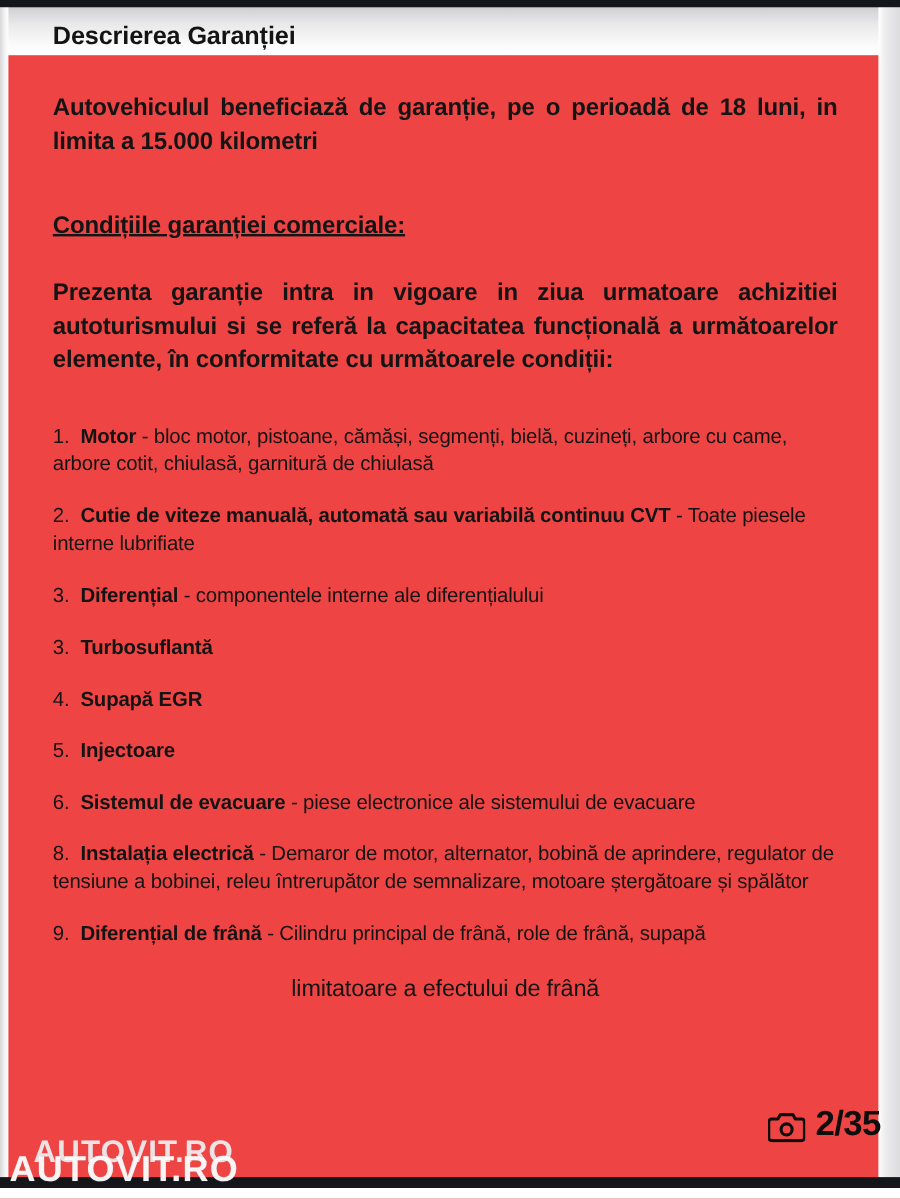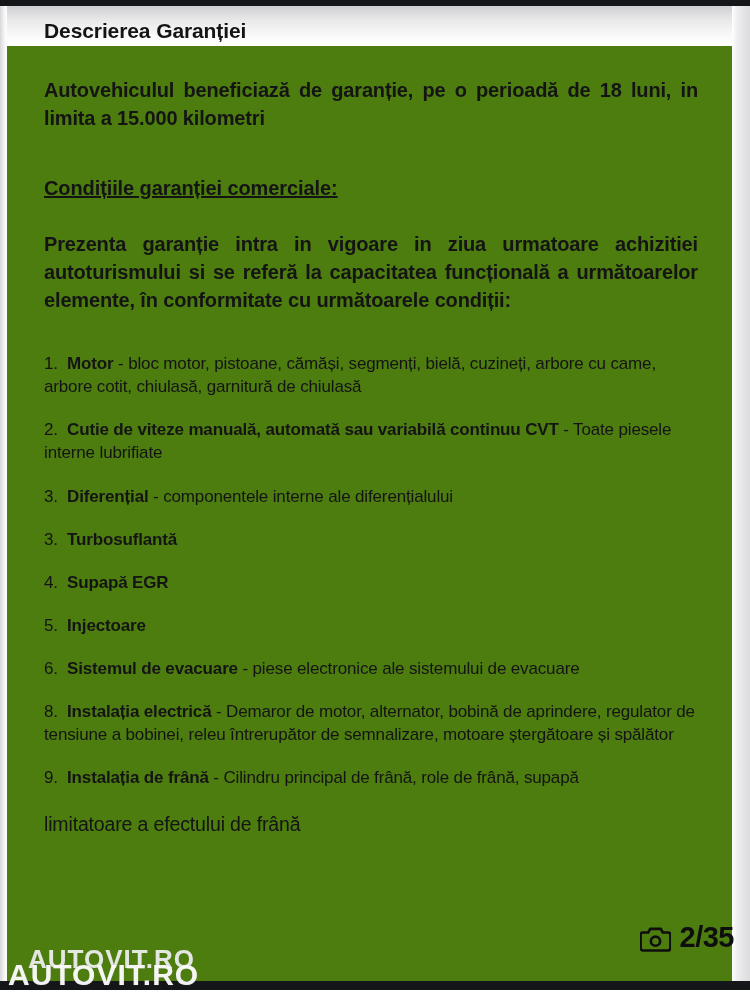--- a/index.html
+++ b/index.html
@@ -10,21 +10,21 @@
   }
   body {
     font-family: "Liberation Sans", sans-serif;
   }
 
   #viewport {
     position: relative;
     width: 750px;
     height: 999px;
     overflow: hidden;
-    background: #4d7c0f;
+    background: #ef4444;
   }
 
   
   .bar-top {
     position: absolute;
     left: 0; top: 0;
     width: 750px; height: 6px;
     background: #15161a;
     z-index: 40;
   }
@@ -120,20 +120,21 @@
   }
   .li.first { margin-top: 38px; }
   .li b { font-weight: bold; }
   .li .num { font-weight: normal; }
 
   .tail {
     font-size: 19.5px;
     line-height: 1.36;
     margin-top: 22px;
     letter-spacing: -0.15px;
+    text-align: center;
   }
 
   
   .photo-counter {
     position: absolute;
     right: 16px;
     top: 923px;
     display: flex;
     align-items: flex-end;
     gap: 9px;
@@ -200,21 +201,21 @@
 
     <ol class="list" id="conditions-list">
         <li class="li first"><span class="num">1.&nbsp;&nbsp;</span><b>Motor</b><span> - bloc motor, pistoane, cămăși, segmenți, bielă, cuzineți, arbore cu came, arbore cotit, chiulasă, garnitură de chiulasă</span></li>
         <li class="li"><span class="num">2.&nbsp;&nbsp;</span><b>Cutie de viteze manuală, automată sau variabilă continuu CVT</b><span> -  Toate piesele interne lubrifiate</span></li>
         <li class="li"><span class="num">3.&nbsp;&nbsp;</span><b>Diferențial</b><span> - componentele interne ale diferențialului</span></li>
         <li class="li"><span class="num">3.&nbsp;&nbsp;</span><b>Turbosuflantă</b></li>
         <li class="li"><span class="num">4.&nbsp;&nbsp;</span><b>Supapă EGR</b></li>
         <li class="li"><span class="num">5.&nbsp;&nbsp;</span><b>Injectoare</b></li>
         <li class="li"><span class="num">6.&nbsp;&nbsp;</span><b>Sistemul de evacuare</b><span> - piese electronice ale sistemului de evacuare</span></li>
         <li class="li"><span class="num">8.&nbsp;&nbsp;</span><b>Instalația electrică</b><span> - Demaror de motor, alternator, bobină de aprindere, regulator de tensiune a bobinei, releu întrerupător de semnalizare, motoare ștergătoare și spălător</span></li>
-        <li class="li"><span class="num">9.&nbsp;&nbsp;</span><b>Instalația de frână</b><span> - Cilindru principal de frână, role de frână, supapă</span></li>
+        <li class="li"><span class="num">9.&nbsp;&nbsp;</span><b>Diferențial de frână</b><span> - Cilindru principal de frână, role de frână, supapă</span></li>
       </ol>
 
     <p class="tail">limitatoare a efectului de frână</p>
   </div>
 
   <div class="watermark-ghost">AUTOVIT.RO</div>
 
   <div class="photo-counter">
     <span>
       <svg class="cam-icon" viewBox="0 0 31 27" xmlns="http://www.w3.org/2000/svg" aria-hidden="true">

